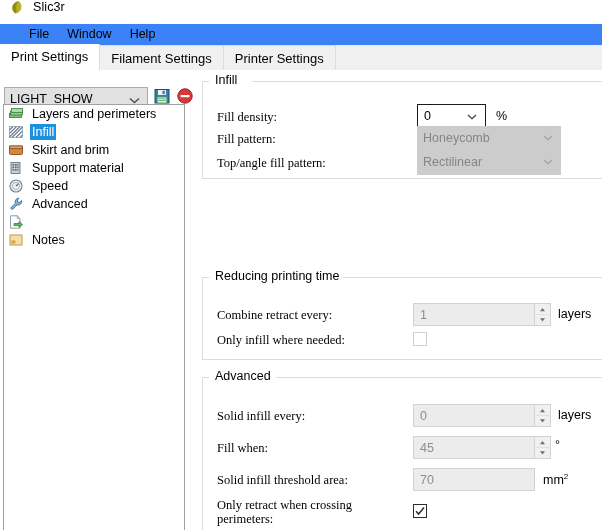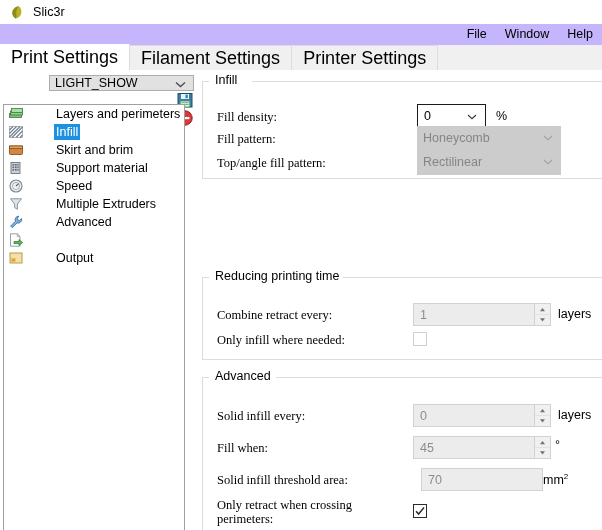--- a/index.html
+++ b/index.html
@@ -18,21 +18,21 @@
     position: relative;
     width: 602px;
     height: 530px;
     background: #ffffff;
   }
 
   
   .titlebar {
     height: 24px;
     display: flex;
-    align-items: center;
+    align-items: flex-start;
     padding-left: 9px;
     background: #ffffff;
   }
   .app-icon {
     width: 15px; height: 15px;
     margin-right: 9px;
     flex: 0 0 auto;
     position: relative;
   }
   .app-title {
@@ -40,22 +40,21 @@
     color: #000;
     letter-spacing: 0.1px;
   }
 
   
   .menubar {
     height: 21px;
     display: flex;
     align-items: center;
     padding-left: 20px;
-    background: #c4b5fd;
-    justify-content: flex-end;
+    background: #3b82f6;
   }
   .menu-item {
     padding: 2px 9px 3px 9px;
     font-size: 12.5px;
     color: #000;
     cursor: default;
   }
 
   
   .tabstrip {
@@ -64,21 +63,21 @@
     background: #f0f0f0;
     display: flex;
     align-items: flex-end;
     padding-left: 0px;
     border-bottom: 1px solid #ffffff;
   }
   .tab {
     height: 25px;
     line-height: 25px;
     padding: 0 11px;
-    font-size: 18px;
+    font-size: 13px;
     color: #000;
     background: #f0f0f0;
     border-left: 1px solid #dcdcdc;
     border-right: 1px solid #dcdcdc;
     border-top: 1px solid #dcdcdc;
     margin-right: -1px;
     cursor: default;
     position: relative;
     top: 0;
   }
@@ -96,25 +95,24 @@
   
   .content {
     position: relative;
     height: 478px;
     background: #ffffff;
   }
 
   
   .presetbar {
     position: absolute;
-    left: 4px; top: 4px;
+    left: 4px; top: 16px;
     width: 190px; height: 25px;
     display: flex;
-    align-items: flex-end;
-    flex-direction: column;
+    align-items: flex-start;
   }
   .preset-combo {
     position: relative;
     width: 145px;
     height: 23px;
     background: #e1e1e1;
     border: 1px solid #adadad;
     display: flex;
     align-items: center;
     padding-left: 5px;
@@ -144,21 +142,20 @@
     border: 1px solid #a0a0a0;
     background: #ffffff;
     overflow: hidden;
   }
   .tree-item {
     display: flex;
     align-items: center;
     height: 18px;
     padding-left: 4px;
     cursor: default;
-    gap: 24px;
   }
   .tree-icon {
     width: 16px; height: 16px;
     margin-right: 6px;
     position: relative;
     flex: 0 0 auto;
   }
   .tree-label {
     font-size: 12.5px;
     color: #000;
@@ -417,28 +414,20 @@
         <span class="tree-icon">
           <svg width="16" height="16" viewBox="0 0 16 16">
             <circle cx="8" cy="8" r="6" fill="#eceff2" stroke="#7b848e" stroke-width="1.1"></circle>
             <circle cx="8" cy="8" r="3.6" fill="none" stroke="#9aa3ac" stroke-width="0.8"></circle>
             <line x1="8" y1="8" x2="10.6" y2="5.6" stroke="#5a636c" stroke-width="1.1"></line>
           </svg>
         </span>
         <span class="tree-label">Speed</span>
       </div>
 
-      <div class="tree-item">
-        <span class="tree-icon">
-          <svg width="16" height="16" viewBox="0 0 16 16">
-            <path d="M2.5 2.8 L13.5 2.8 L9.4 8 L9.4 13.2 L6.6 11.6 L6.6 8 Z" fill="#dfe4ea" stroke="#8b949e" stroke-width="1"></path>
-          </svg>
-        </span>
-        <span class="tree-label">Multiple Extruders</span>
-      </div>
 
       <div class="tree-item">
         <span class="tree-icon">
           <svg width="16" height="16" viewBox="0 0 16 16">
             <path d="M10.8 2.2 a3.6 3.6 0 0 0 -3.4 5.1 L2.6 12.1 l1.6 1.6 l4.8 -4.8 a3.6 3.6 0 0 0 4.6 -4.4 l-2.0 2.0 l-1.8 -0.4 l-0.4 -1.8 Z" fill="#7fb4dd" stroke="#3d6e99" stroke-width="0.9"></path>
           </svg>
         </span>
         <span class="tree-label">Advanced</span>
       </div>
 
@@ -452,21 +441,21 @@
         </span>
       </div>
 
       <div class="tree-item">
         <span class="tree-icon">
           <svg width="16" height="16" viewBox="0 0 16 16">
             <rect x="2" y="3" width="12" height="10" fill="#f6dfa6" stroke="#b2913c" stroke-width="0.9"></rect>
             <rect x="3.4" y="8.4" width="4" height="3.2" fill="#d9a63a"></rect>
           </svg>
         </span>
-        <span class="tree-label">Output</span>
+        <span class="tree-label">Notes</span>
       </div>
 
     </div>
 
     <div class="formarea">
 
       <div class="groupbox" style="top:10px; height:98px;">
         <div class="gb-line-left" style="width:6px;"></div>
         <div class="gb-line-right" style="left:49px; right:0;"></div>
         <div class="gb-legend">Infill</div>
@@ -580,21 +569,21 @@
               <svg width="15" height="10" viewBox="0 0 15 10" style="position:absolute;left:0;top:0px;">
                   <path d="M7.5 6.5 L10 3.3 L5 3.3 Z" fill="#707070"></path>
                 </svg>
             </div>
           </div>
           <span class="unit" style="left:352px; top:2px;">°</span>
         </div>
 
         <div class="row" style="top:91px;">
           <span class="lbl">Solid infill threshold area:</span>
-          <div class="field textbox-off" style="left:210px; top:0px; width:122px;margin-left:8px;">
+          <div class="field textbox-off" style="left:210px; top:0px; width:122px;">
             <span>70</span>
           </div>
           <span class="unit" style="left:340px; top:4px;"><span>mm</span><sup>2</sup></span>
         </div>
 
         <div class="row" style="top:119px; height:34px;">
           <span class="lbl" style="top:2px; width:190px;">
             <span>Only retract when crossing</span><br>
             <span>perimeters:</span>
           </span>

